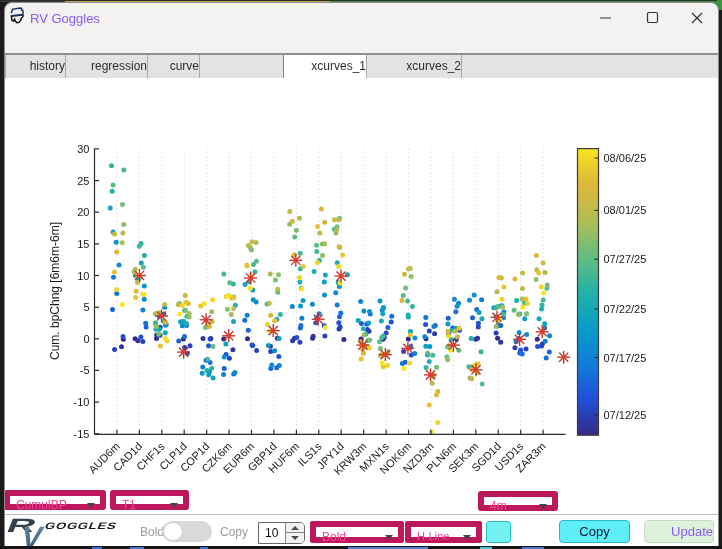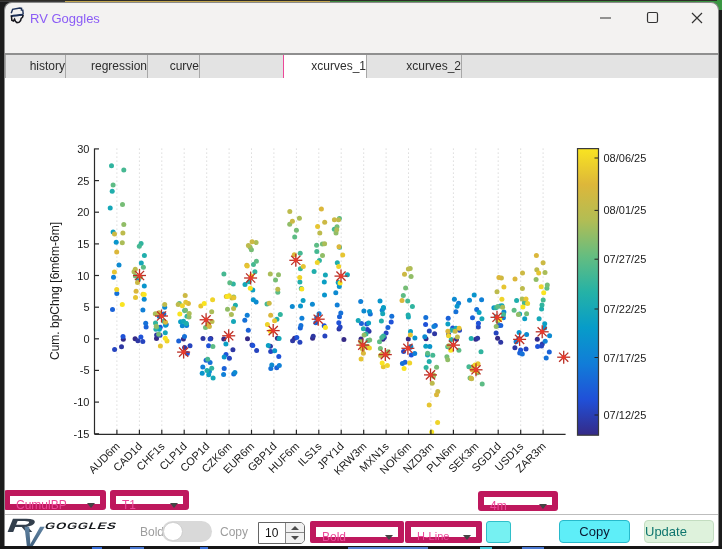--- a/index.html
+++ b/index.html
@@ -100,21 +100,21 @@
   <div class="combo" style="left:305px;top:6px;width:94px;height:22px;border-radius:2px">
         <span class="lbl" style="top:3px">Bold</span>
         <span class="arr" style="top:8px"></span>
       </div>
   <div class="combo" style="left:400px;top:6px;width:77px;height:22px;border-radius:2px">
         <span class="lbl" style="top:3px;font-size:11px">H-Line</span>
         <span class="arr" style="top:8px"></span>
       </div>
   <div style="position:absolute;left:481px;top:6px;width:25px;height:22px;background:#76f1f2;border:1px solid #2fbfc9;border-radius:3px"></div>
   <div style="position:absolute;left:554px;top:5px;width:71px;height:23px;background:#5eeef8;border:1px solid #27b9cb;border-radius:4px;text-align:center;font-size:13px;color:#0b1a33;line-height:22px">Copy</div>
-  <div style="position:absolute;left:639px;top:5px;width:70px;height:23px;background:#def2dc;border:1px solid #c3ddc1;border-radius:4px;text-align:left;font-size:13px;color:#0f766e;line-height:22px">Update</div>
+  <div style="position:absolute;left:639px;top:5px;width:70px;height:23px;background:#def2dc;border:1px solid #c3ddc1;border-radius:4px;text-align:right;font-size:13px;color:#8b5cf6;line-height:22px">Update</div>
  </div>
 </div>
 <div id="botstrip">
  <div style="position:absolute;left:92px;top:1px;width:10px;height:2px;background:#3a6fd8"></div>
  <div style="position:absolute;left:130px;top:1px;width:14px;height:2px;background:#4a78d0"></div>
  <div style="position:absolute;left:200px;top:1px;width:8px;height:2px;background:#3a6fd8"></div>
  <div style="position:absolute;left:348px;top:1px;width:80px;height:2px;background:#5580cf"></div>
  <div style="position:absolute;left:480px;top:1px;width:12px;height:2px;background:#45c8d8"></div>
  <div style="position:absolute;left:522px;top:1px;width:22px;height:2px;background:#4a78d0"></div>
 </div>

